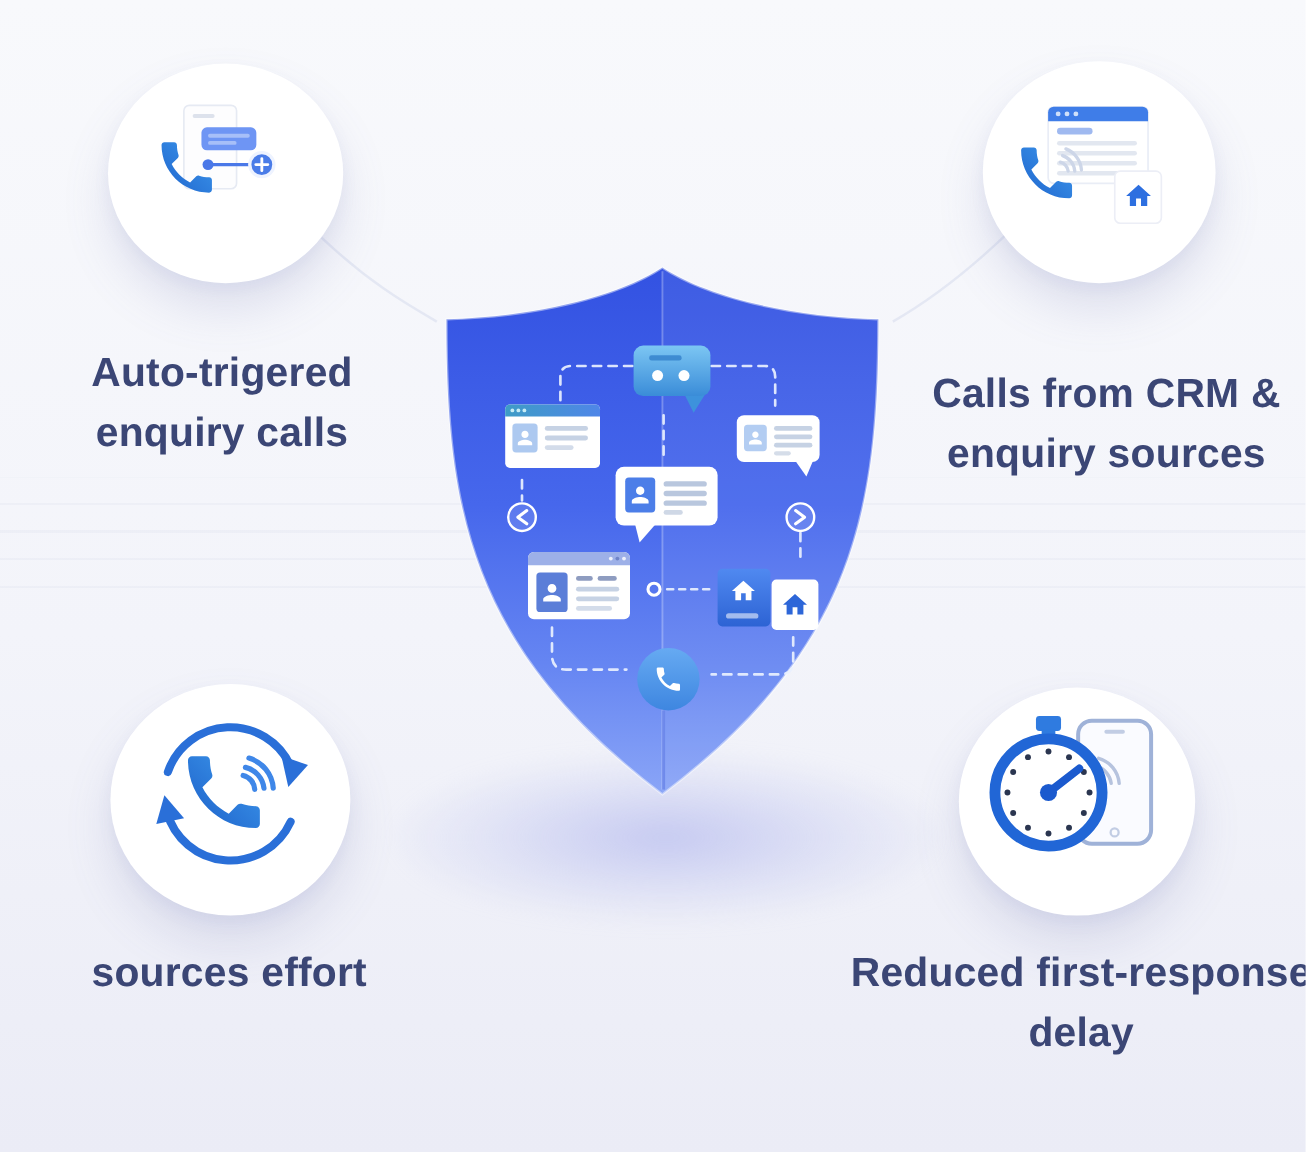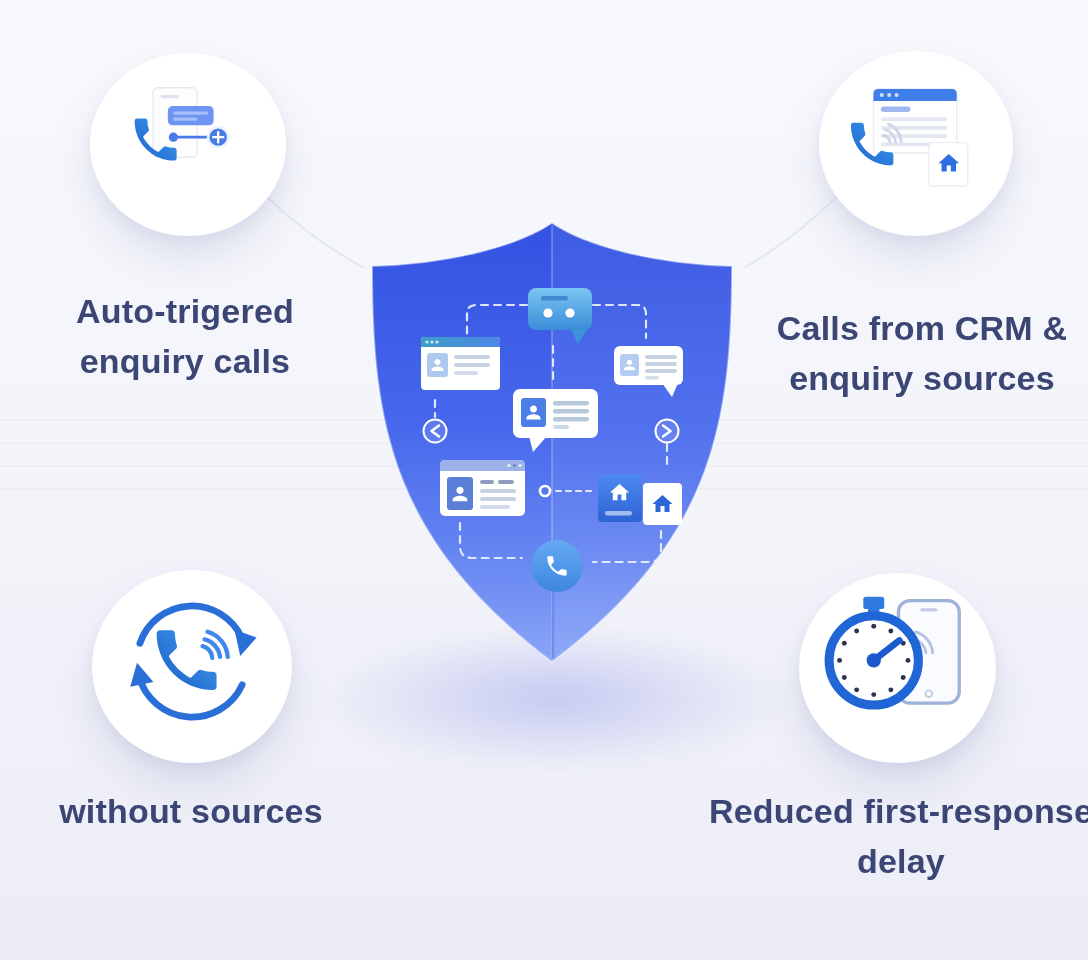--- a/index.html
+++ b/index.html
@@ -293,20 +293,20 @@
 
   <div class="label label-tl">
     <span>Auto-trigered</span>
     <span>enquiry calls</span>
   </div>
   <div class="label label-tr">
     <span>Calls from CRM &amp;</span>
     <span>enquiry sources</span>
   </div>
   <div class="label label-bl">
-    <span>without sources</span>
+    <span>sources effort</span>
   </div>
   <div class="label label-br">
     <span>Reduced first-response</span>
     <span>delay</span>
   </div>
 
 </div>
 
 </body></html>

